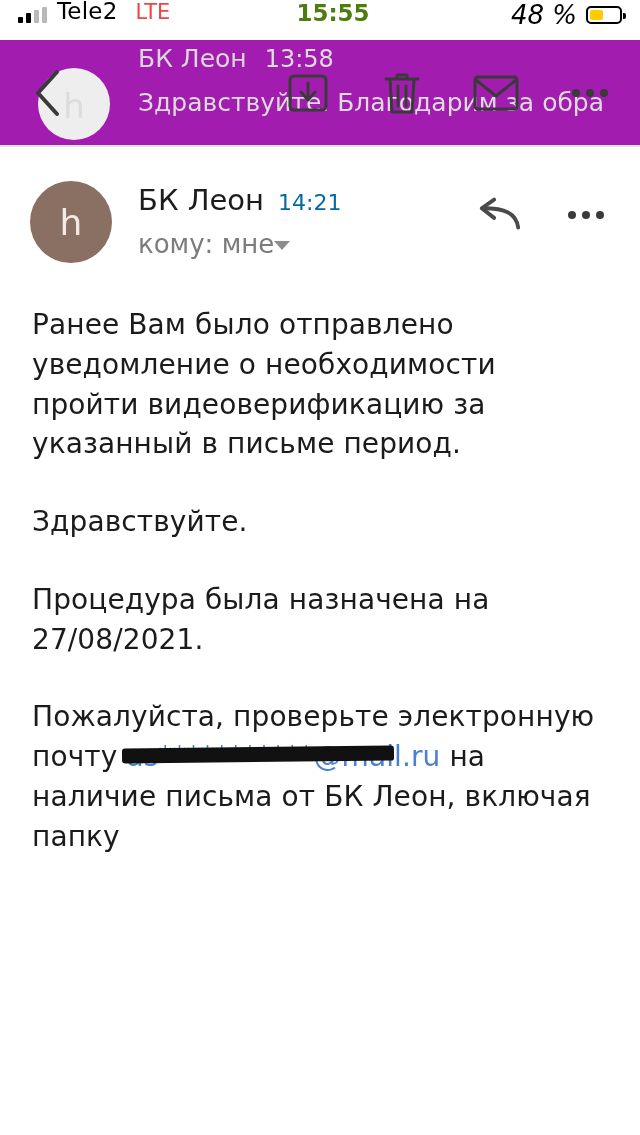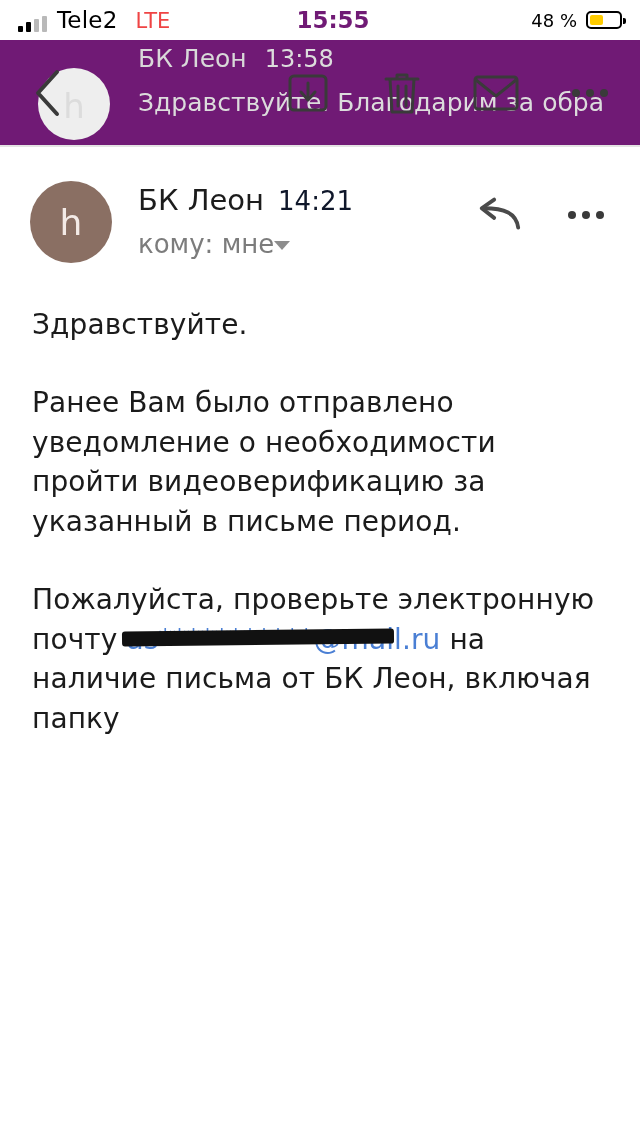--- a/index.html
+++ b/index.html
@@ -15,50 +15,50 @@
     width: 640px;
     height: 1135px;
     background: #ffffff;
   }
 
   
   .statusbar {
     position: relative;
     height: 40px;
     display: flex;
-    align-items: center;
+    align-items: flex-start;
     padding: 0 18px;
     background: #ffffff;
   }
   .sb-left { display: flex; align-items: flex-end; gap: 10px; }
   .signal { display: flex; align-items: flex-end; gap: 3px; height: 16px; }
   .signal i { display: block; width: 5px; background: #000; border-radius: 1px; }
   .signal i:nth-child(1) { height: 6px; }
   .signal i:nth-child(2) { height: 10px; }
   .signal i:nth-child(3) { height: 13px; background: #b9b9b9; }
   .signal i:nth-child(4) { height: 16px; background: #b9b9b9; }
   .carrier { font-size: 23px; letter-spacing: .2px; color: #000; line-height: 1; }
   .nettype { font-size: 21px; color: #ef4444; line-height: 1; margin-left: 8px; }
 
   .sb-center {
     position: absolute;
     left: 0; right: 0;
     text-align: center;
     font-size: 23px;
     font-weight: bold;
-    color: #701a75;
+    color: #4d7c0f;
     padding-left: 26px;
   }
   .sb-right {
     margin-left: auto;
     display: flex;
     align-items: center;
     gap: 9px;
   }
-  .batt-pct { font-size: 18px; color: #000; }
+  .batt-pct { font-size: 26px; color: #000; font-style: italic; }
   .batt {
     position: relative;
     width: 36px; height: 18px;
     border: 2px solid #000;
     border-radius: 5px;
     padding: 2px;
   }
   .batt::after {
     content: "";
     position: absolute;
@@ -75,21 +75,21 @@
     border-radius: 2px;
   }
 
   
   .toolbar {
     position: relative;
     height: 105px;
     display: flex;
     align-items: center;
     padding: 0 22px;
-    background: #701a75;
+    background: #a21caf;
     overflow: hidden;
   }
   
   .ghost {
     position: absolute;
     left: 0; top: 0; right: 0; bottom: 0;
     color: #d6d6d6;
     pointer-events: none;
   }
   .ghost .g-av {
@@ -155,21 +155,21 @@
     border-radius: 50%;
     background: #8a6f63;
     color: #f3eae6;
     font-size: 36px;
     display: flex; align-items: center; justify-content: center;
     flex: none;
   }
   .mh-text { padding-left: 26px; padding-top: 2px; }
   .mh-line1 { display: flex; align-items: baseline; gap: 14px; }
   .sender { font-size: 29px; color: #1c1c1c; }
-  .msg-time { font-size: 26px; color: #0f172a; }
+  .msg-time { font-size: 22px; color: #0369a1; }
   .mh-line2 {
     margin-top: 12px;
     display: flex; align-items: center; gap: 0;
   }
   .recipients { font-size: 26px; color: #7c7c7c; }
   .chev {
     width: 0; height: 0;
     border-left: 8px solid transparent;
     border-right: 8px solid transparent;
     border-top: 9px solid #8d8d8d;
@@ -302,20 +302,21 @@
       </div>
       <div class="dots">
         <i></i>
           <i></i>
           <i></i>
       </div>
     </div>
   </div>
 
   <div class="body">
+    <p>Ранее Вам было отправлено уведомление о необходимости пройти видеоверификацию за указанный в письме период.</p>
     <p>Здравствуйте.</p>
-    <p>Ранее Вам было отправлено уведомление о необходимости пройти видеоверификацию за указанный в письме период.</p>
+    <p>Процедура была назначена на 27/08/2021.</p>
     <p>
       <span>Пожалуйста, проверьте электронную почту </span><span class="redacted-wrap"><span class="redacted-link" style="color: rgb(74, 127, 212);">as***********@mail.ru</span><span class="redacted-bar" style="background: rgb(17, 17, 17);"></span></span><span> на наличие письма от БК Леон, включая папку</span>
     </p>
   </div>
 
 </div>
 
 </body></html>

